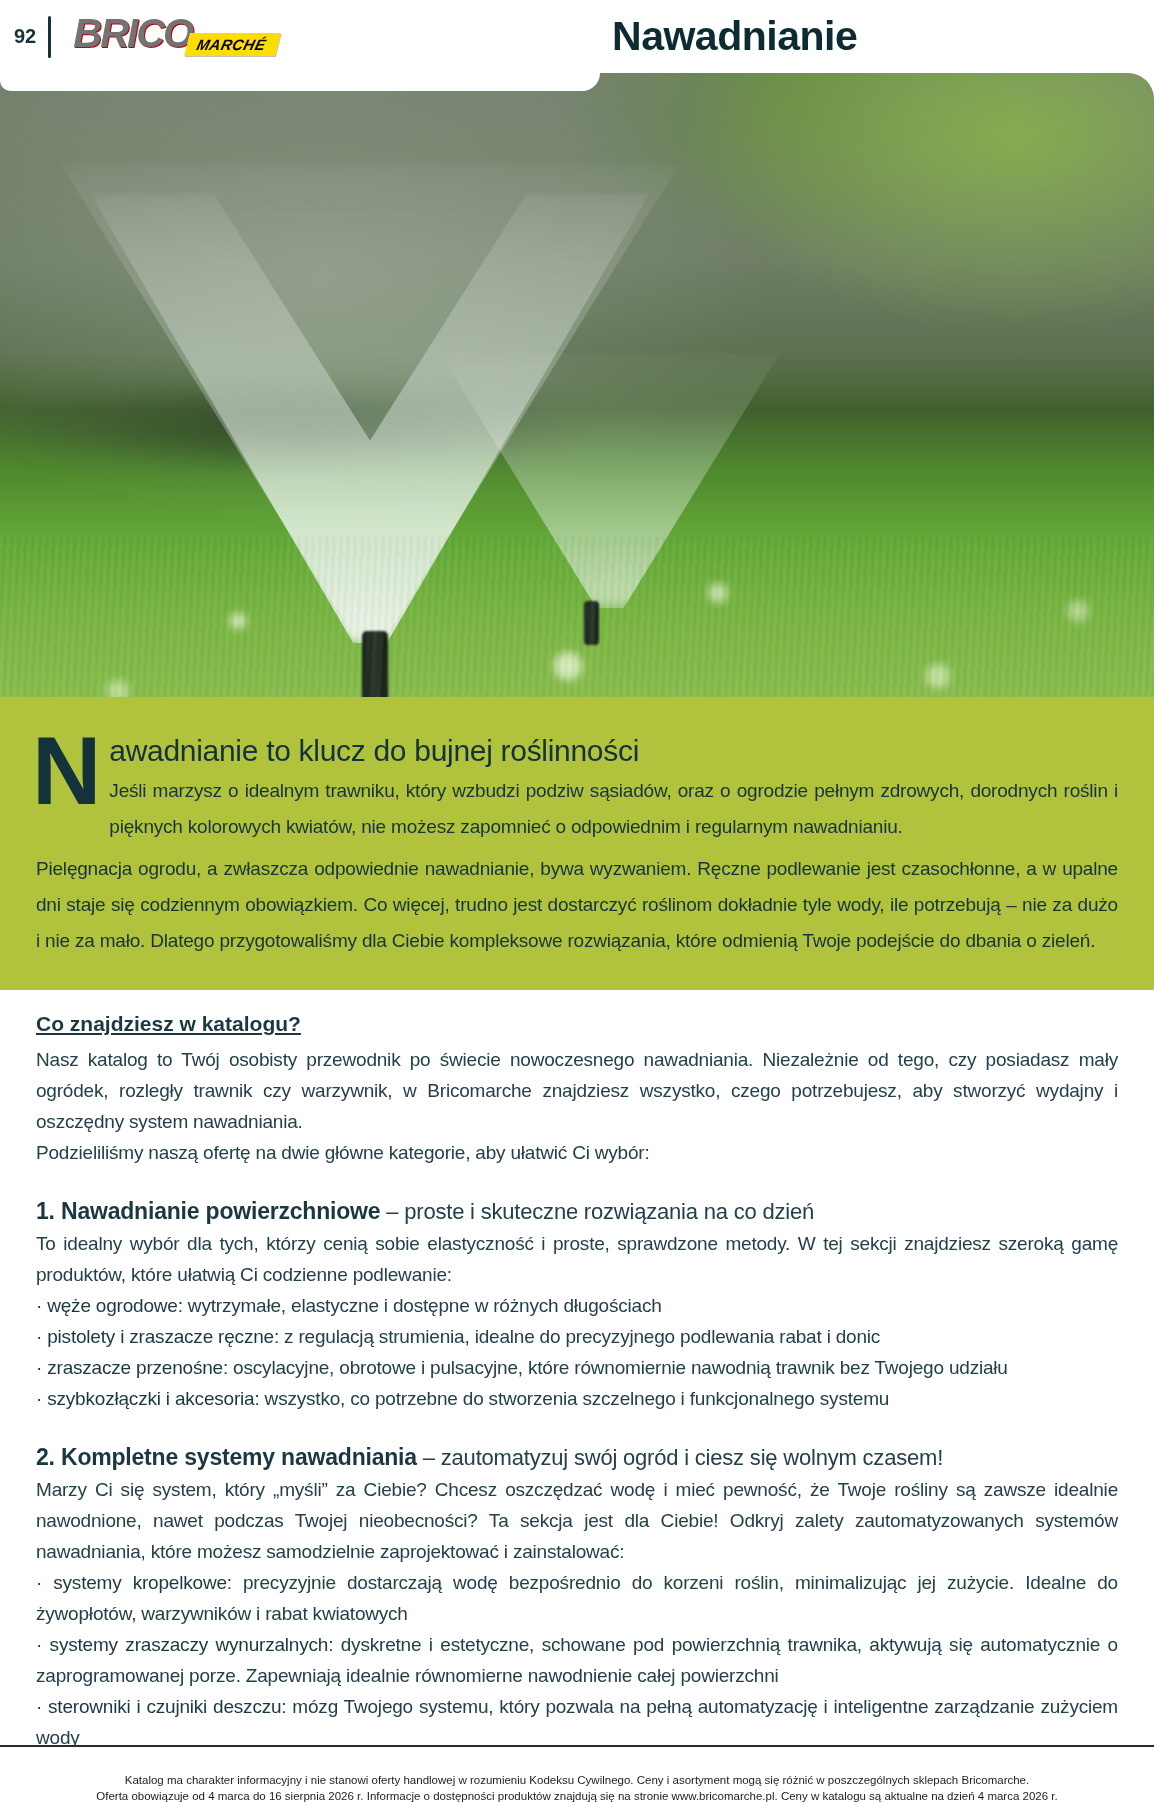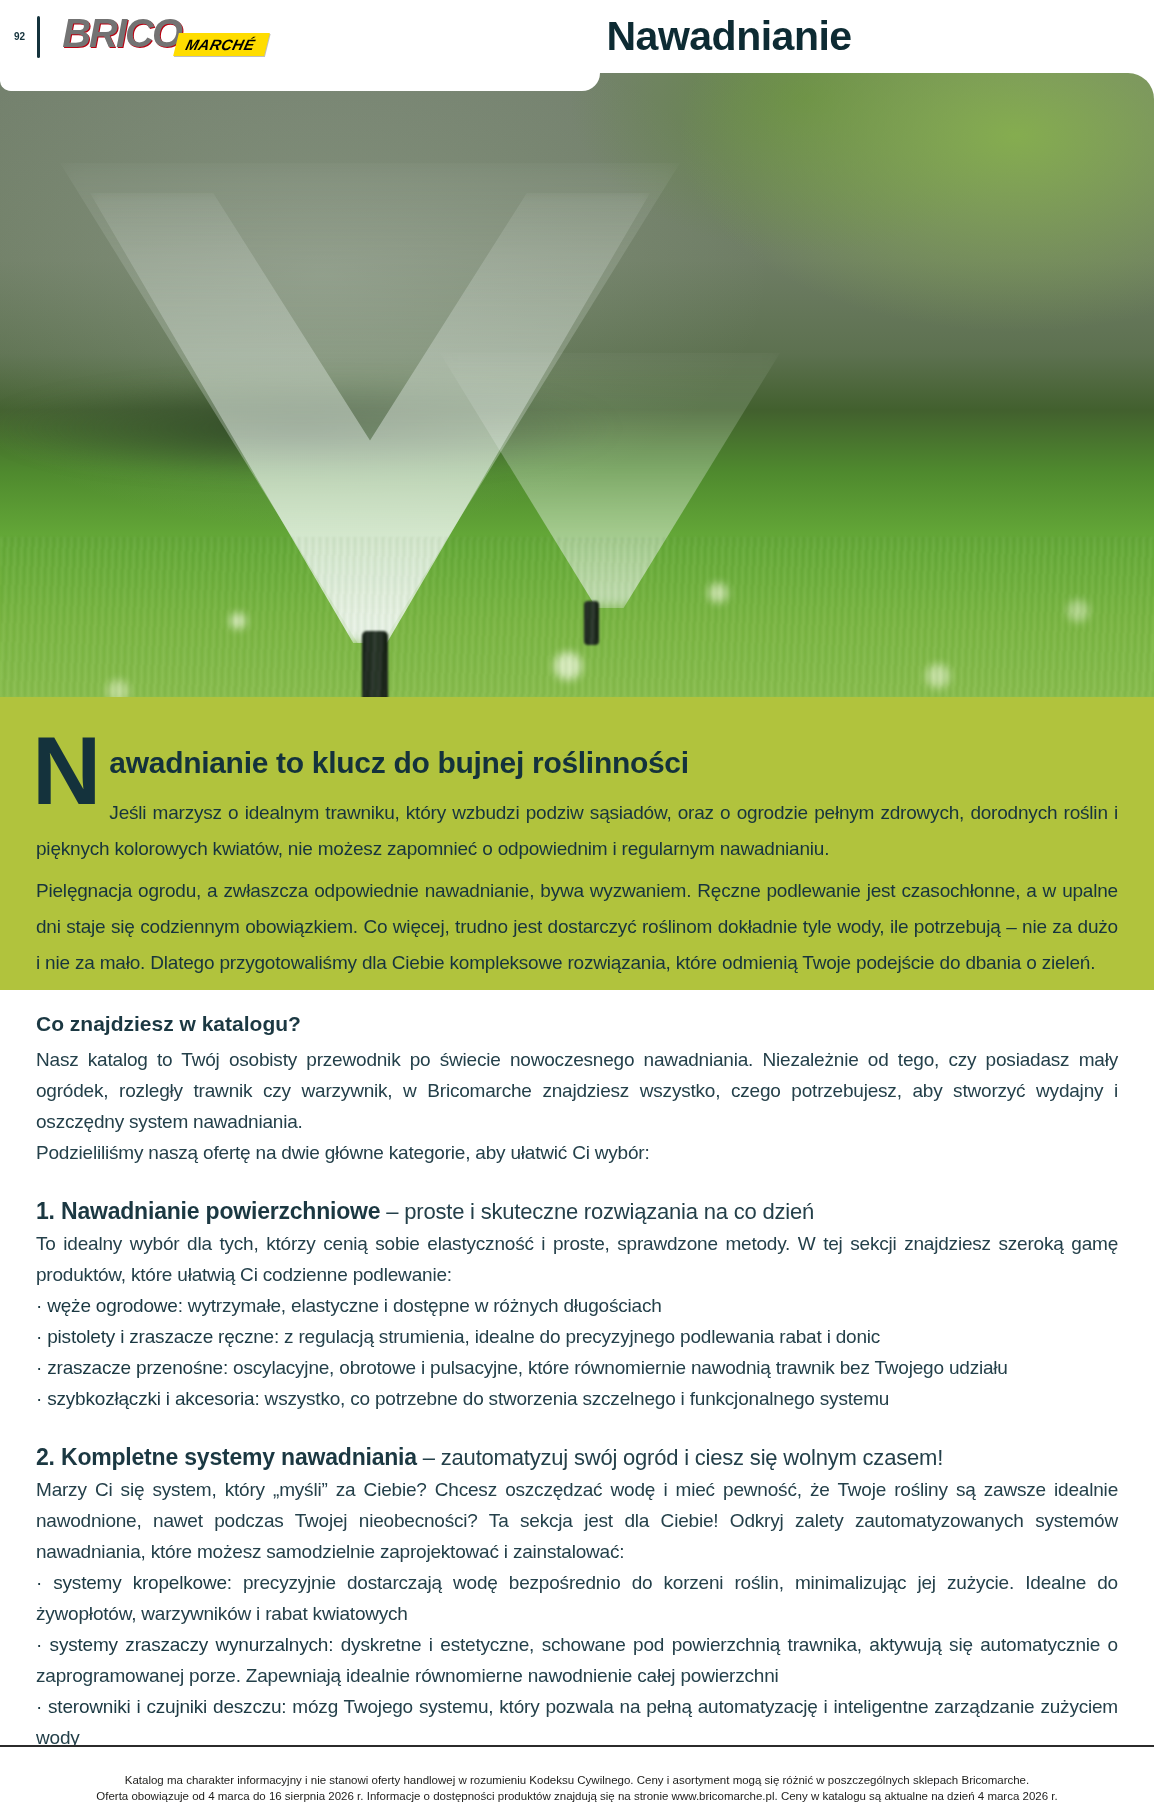--- a/index.html
+++ b/index.html
@@ -6,21 +6,21 @@
   body {
     width:1154px; height:1802px; overflow:hidden;
     background:#ffffff;
     font-family:"Liberation Sans","DejaVu Sans",sans-serif;
     color:#24414b;
   }
   .page { width:1154px; height:1802px; display:flex; flex-direction:column; overflow:hidden; }
 
   
   .header { height:73px; background:#fff; display:flex; align-items:center; flex:0 0 auto; }
-  .page-num { font-size:10px; font-weight:bold; color:#14323c; margin-left:14px; }
+  .page-num { font-size:20px; font-weight:bold; color:#14323c; margin-left:14px; }
   .hdr-divider { width:3px; height:42px; background:#14323c; margin:0 14px 0 12px; border-radius:2px; }
   .logo { position:relative; width:250px; height:52px; flex:0 0 auto; }
   .logo .brico {
     position:absolute; left:8px; top:0px;
     font-size:40px; font-weight:900; font-style:italic;
     color:#737373; letter-spacing:-2px;
     text-shadow:1px 1px 0 #b90010;
     text-align:center;
   }
   .logo .marche {
@@ -93,32 +93,32 @@
   .intro {
     height:293px; box-sizing:border-box; overflow:hidden; flex:0 0 auto;
     background:#b1c33d; color:#17343d;
     padding:34px 36px 0 36px;
   }
   .dropcap {
     float:left; font-size:96px; line-height:0.80; font-weight:600;
     color:#14323c; margin:2px 10px 0 -4px; letter-spacing:-2px;
   }
   .intro h2 {
-    margin:12px; font-size:30px; line-height:40px; font-weight:700;
+    margin:0; font-size:30px; line-height:40px; font-weight:400;
     color:#14323c; letter-spacing:-0.3px;
   }
   .intro p {
     margin:2px 0 0 0; font-size:19px; line-height:36px;
     text-align:justify; letter-spacing:-0.2px;
   }
   .intro p + p { margin-top:6px; }
 
   
   .article { flex:1 1 auto; overflow:hidden; padding:22px 36px 0 36px; box-sizing:border-box; color:#24404a; }
-  .article h3 { margin:0 0 8px 0; font-size:21px; font-weight:700; color:#1b3842; }
+  .article h3 { margin:0 0 8px 0; font-size:21px; font-weight:700; color:#1b3842;text-decoration:underline; }
   .article p { margin:0; font-size:19px; line-height:31px; text-align:justify; letter-spacing:-0.2px; }
   .sec-title { margin-top:28px !important; text-align:left !important; }
   .sec-title .t { font-size:23px; font-weight:700; color:#1b3842; }
   .sec-title .s { font-size:22px; }
   .bullet b { font-weight:400; color:#1b3842; }
 
   
   .footer {
     flex:0 0 auto; height:57px; box-sizing:border-box;
     border-top:2px solid #2b2b2b; padding-top:25px;

